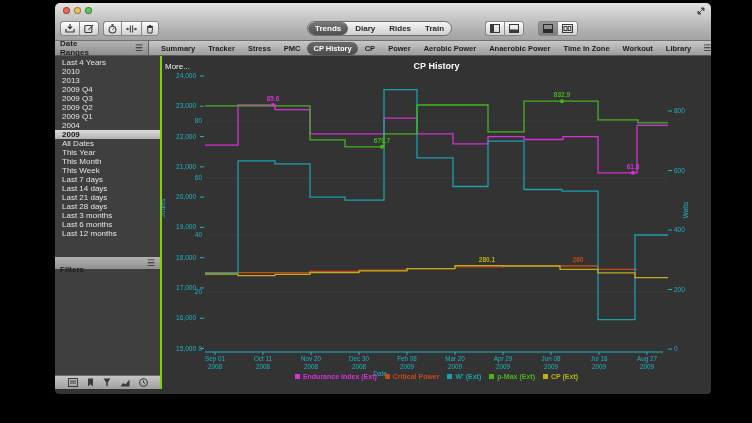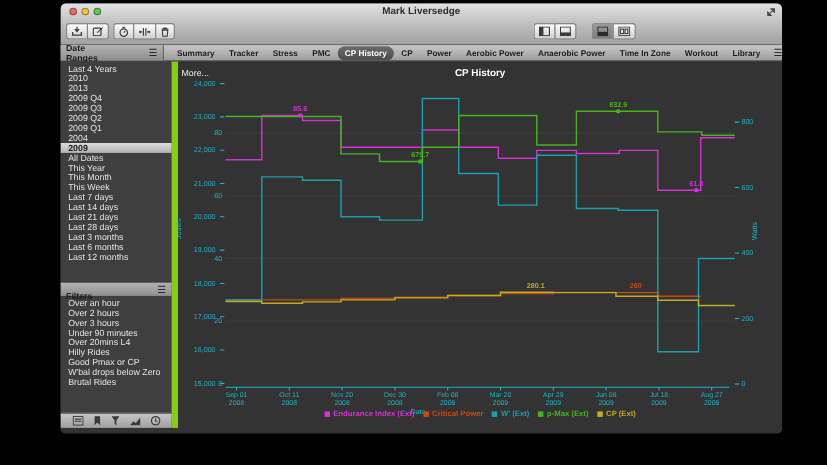--- a/index.html
+++ b/index.html
@@ -39,21 +39,21 @@
   .side-header{width:107px;height:100%;background:linear-gradient(#b2b2b2,#8f8f8f);
     border-right:1px solid #606060;display:flex;align-items:center;padding:0 5px;gap:46px;}
   .side-header .hdr-label{font-size:8px;font-weight:bold;color:#1d1d1d;flex:1;}
   .hamb{font-size:9px;color:#2a2a2a;line-height:6px;}
   .tabs{flex:1;display:flex;align-items:center;padding-left:6px;gap:1px;}
   .tab{font-size:7.5px;font-weight:bold;color:#1c1c1c;padding:2px 6px;border-radius:7px;white-space:nowrap;}
   .tab.active{background:linear-gradient(#6b6b6d,#4c4c4e);color:#fff;}
   .tabrow-menu{display:flex;align-items:center;padding:0 6px;}
   
   .content{position:absolute;left:0;top:53px;width:100%;bottom:5px;display:flex;}
-  .sidebar{width:107px;background:#3f3f3f;position:relative;border-right:6px solid #84cc16;}
+  .sidebar{width:107px;background:#3f3f3f;position:relative;border-right:2px solid #84cc16;}
   .dlist{position:absolute;left:0;top:2px;width:100%;}
   .srow{font-size:8px;color:#e3e3e3;height:9px;line-height:9px;padding-left:7px;white-space:nowrap;}
   .srow.selected{background:linear-gradient(#dcdcdc,#b2b2b2);color:#141414;font-weight:bold;}
   .filters-header{position:absolute;left:0;top:201px;width:100%;height:12px;
     background:linear-gradient(#b2b2b2,#8f8f8f);display:flex;align-items:center;padding:0 5px;}
   .filters-header .hdr-label{font-size:8px;font-weight:bold;color:#1d1d1d;flex:1;margin-top:13px;}
   .flist{position:absolute;left:0;top:215px;width:100%;}
   .side-footer{position:absolute;left:0;bottom:0;width:100%;height:14px;
     background:linear-gradient(#c6c6c6,#9f9f9f);border-top:1px solid #6b6b6b;
     display:flex;align-items:center;justify-content:center;gap:9px;}
@@ -75,21 +75,20 @@
 
 <div class="window">
 
   <div class="chrome">
     <div class="titlebar">
       <div class="lights">
         <div class="light" style="background:#ec6a5e"></div>
         <div class="light" style="background:#f5bf4f"></div>
         <div class="light" style="background:#61c554"></div>
       </div>
-      <div class="win-title">Mark Liversedge</div>
       <svg class="fsicon" viewBox="0 0 8 8">
         <path d="M1 7 L7 1 M1 7 l0 -3 l3 3 z M7 1 l0 3 l-3 -3 z" stroke="#4a4a4a" stroke-width="1" fill="#4a4a4a"></path>
       </svg>
     </div>
 
     <div class="toolbar">
       <div class="bgroup" style="left:5px">
         <div class="btn">
           <svg width="10" height="9" viewBox="0 0 10 9">
             <path d="M5 0 V4 M3 2.5 L5 4.6 L7 2.5" stroke="#3a3a3a" stroke-width="1.2" fill="none"></path>
@@ -118,20 +117,26 @@
           </svg>
         </div>
         <div class="btn">
           <svg width="8" height="10" viewBox="0 0 8 10">
             <path d="M1 2.5 H7 M3 2.5 V1.5 H5 V2.5" stroke="#3a3a3a" stroke-width="1" fill="none"></path>
             <path d="M1.5 3.5 L2 9 H6 L6.5 3.5 Z" stroke="#3a3a3a" stroke-width="1" fill="none"></path>
           </svg>
         </div>
       </div>
 
+      <div class="seg" style="left:252px" id="viewSeg">
+          <div class="seg-item active">Trends</div>
+          <div class="seg-item">Diary</div>
+          <div class="seg-item">Rides</div>
+          <div class="seg-item">Train</div>
+        </div>
 
       <div class="bgroup" style="left:430px">
         <div class="btn">
           <svg width="10" height="9" viewBox="0 0 10 9">
             <rect x="0.5" y="0.5" width="9" height="8" stroke="#3a3a3a" fill="none"></rect>
             <rect x="0.5" y="0.5" width="3.5" height="8" fill="#3a3a3a"></rect>
           </svg>
         </div>
         <div class="btn">
           <svg width="10" height="9" viewBox="0 0 10 9">
@@ -204,31 +209,20 @@
           <div class="srow">Last 21 days</div>
           <div class="srow">Last 28 days</div>
           <div class="srow">Last 3 months</div>
           <div class="srow">Last 6 months</div>
           <div class="srow">Last 12 months</div>
         </div>
       <div class="filters-header">
         <span class="hdr-label">Filters</span>
         <span class="hamb">☰</span>
       </div>
-      <div class="flist" id="filterList">
-          <div class="srow">Over an hour</div>
-          <div class="srow">Over 2 hours</div>
-          <div class="srow">Over 3 hours</div>
-          <div class="srow">Under 90 minutes</div>
-          <div class="srow">Over 20mins L4</div>
-          <div class="srow">Hilly Rides</div>
-          <div class="srow">Good Pmax or CP</div>
-          <div class="srow">W'bal drops below Zero</div>
-          <div class="srow">Brutal Rides</div>
-        </div>
       <div class="side-footer">
         <svg width="10" height="9" viewBox="0 0 10 9">
           <rect x="0.5" y="0.5" width="9" height="8" stroke="#3a3a3a" fill="none"></rect>
           <path d="M2 3 H8 M2 5 H8" stroke="#3a3a3a" stroke-width="1"></path>
         </svg>
         <svg width="7" height="9" viewBox="0 0 7 9">
           <path d="M1 0.5 H6 V8.5 L3.5 6.2 L1 8.5 Z" fill="#3a3a3a"></path>
         </svg>
         <svg width="8" height="9" viewBox="0 0 8 9">
           <path d="M0.5 0.5 H7.5 L4.8 4.5 V8.5 L3.2 7.5 V4.5 Z" fill="#3a3a3a"></path>

